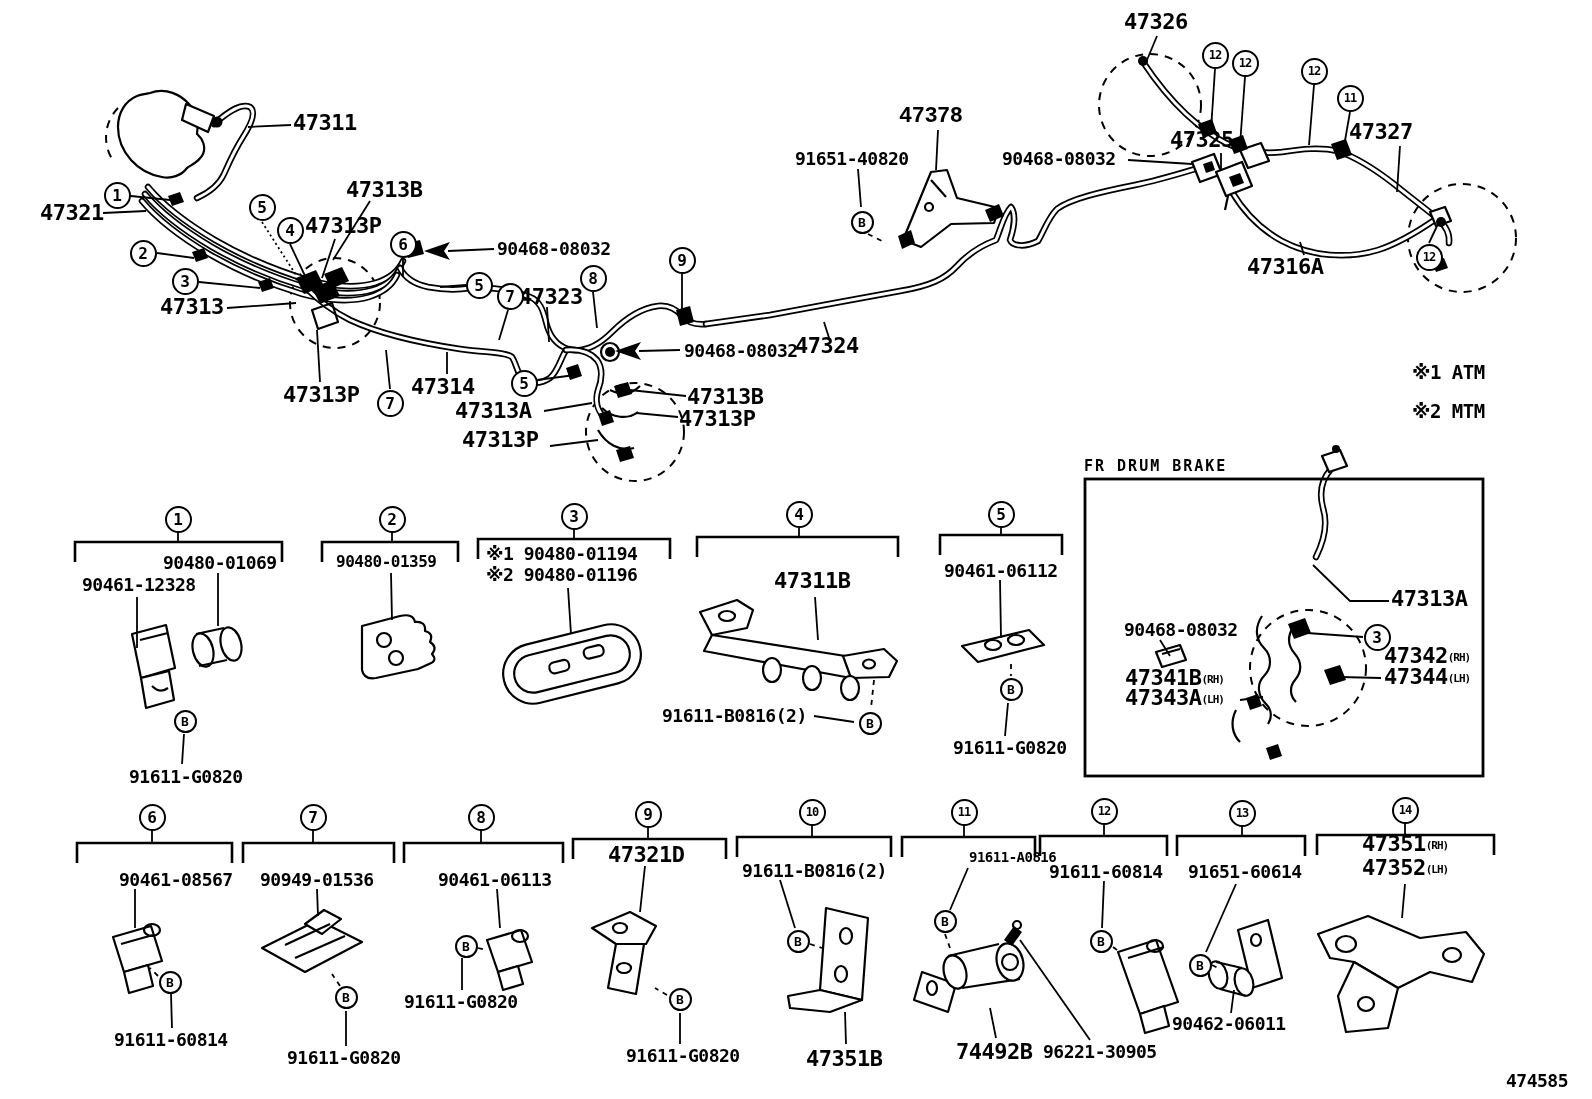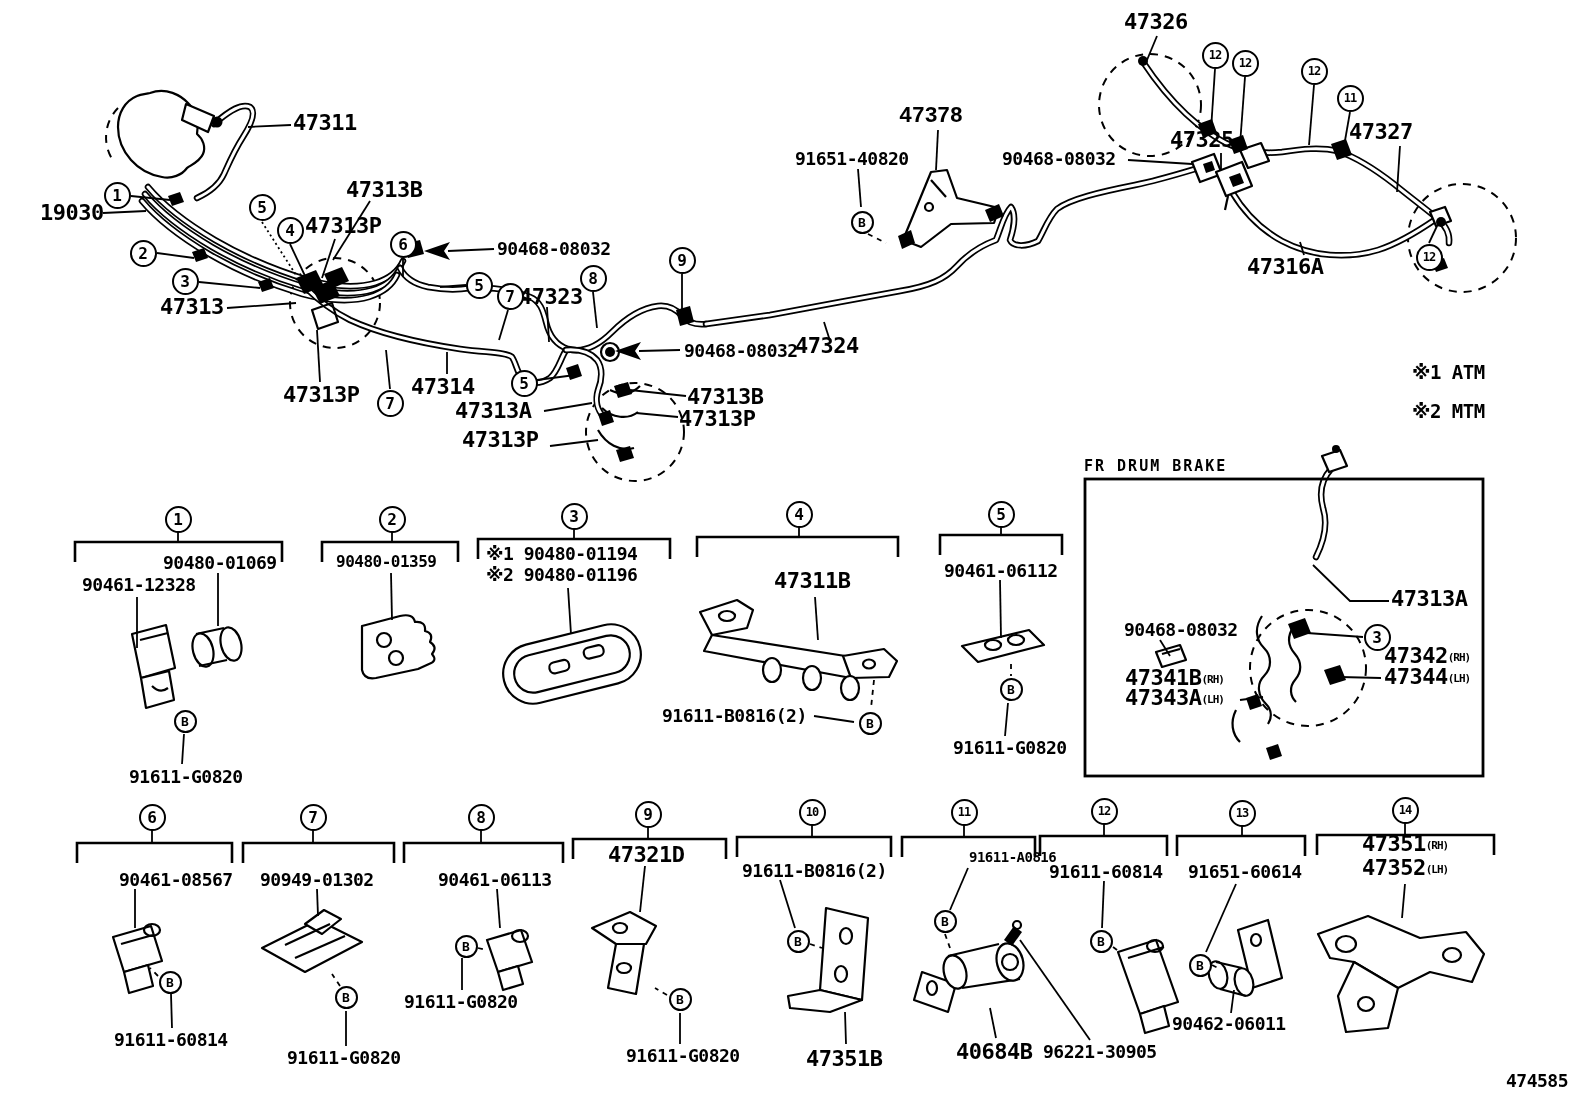--- a/index.html
+++ b/index.html
@@ -338,21 +338,21 @@
         <line x1="1405" y1="823" x2="1405" y2="835" class="lead"></line>
       </g>
 </svg>
 
 <div id="labels">
   <div class="lbl" id="fr-title" style="left:1084px;top:459px;font-size:15px;letter-spacing:2px;">FR DRUM BRAKE</div>
   <div class="lbl" id="note1" style="left:1412px;top:363px;font-size:19px;">※1 ATM</div>
   <div class="lbl" id="note2" style="left:1412px;top:402px;font-size:19px;">※2 MTM</div>
   <div class="lbl" id="figid" style="left:1506px;top:1072px;font-size:18px;">474585</div>
 <div class="lbl" style="left: 293px; top: 111px; font-size: 22px;">47311</div>
-      <div class="lbl" style="left: 40px; top: 201px; font-size: 22px;">19030</div>
+      <div class="lbl" style="left: 40px; top: 201px; font-size: 22px;">47321</div>
       <div class="lbl" style="left: 346px; top: 178px; font-size: 22px;">47313B</div>
       <div class="lbl" style="left: 305px; top: 214px; font-size: 22px;">47313P</div>
       <div class="lbl" style="left: 497px; top: 240px; font-size: 18px;">90468-08032</div>
       <div class="lbl" style="left: 160px; top: 295px; font-size: 22px;">47313</div>
       <div class="lbl" style="left: 519px; top: 285px; font-size: 22px;">47323</div>
       <div class="lbl" style="left: 283px; top: 383px; font-size: 22px;">47313P</div>
       <div class="lbl" style="left: 411px; top: 375px; font-size: 22px;">47314</div>
       <div class="lbl" style="left: 455px; top: 399px; font-size: 22px;">47313A</div>
       <div class="lbl" style="left: 687px; top: 385px; font-size: 22px;">47313B</div>
       <div class="lbl" style="left: 679px; top: 407px; font-size: 22px;">47313P</div>
@@ -407,38 +407,38 @@
       <div class="bolt" style="left: 858.5px; top: 711.5px;">B</div>
       <div class="callout" style="left: 987.5px; top: 500.5px;">5</div>
       <div class="lbl" style="left: 944px; top: 562px; font-size: 18px;">90461-06112</div>
       <div class="lbl" style="left: 953px; top: 739px; font-size: 18px;">91611-G0820</div>
       <div class="bolt" style="left: 999.5px; top: 677.5px;">B</div>
       <div class="callout" style="left: 138.5px; top: 803.5px;">6</div>
       <div class="lbl" style="left: 79px; top: 871px; font-size: 18px; margin-left: 40px;">90461-08567</div>
       <div class="lbl" style="left: 114px; top: 1031px; font-size: 18px;">91611-60814</div>
       <div class="bolt" style="left: 158.5px; top: 970.5px;">B</div>
       <div class="callout" style="left: 299.5px; top: 803.5px;">7</div>
-      <div class="lbl" style="left: 260px; top: 871px; font-size: 18px;">90949-01302</div>
+      <div class="lbl" style="left: 260px; top: 871px; font-size: 18px;">90949-01536</div>
       <div class="lbl" style="left: 287px; top: 1049px; font-size: 18px;">91611-G0820</div>
       <div class="bolt" style="left: 334.5px; top: 985.5px;">B</div>
       <div class="callout" style="left: 467.5px; top: 803.5px;">8</div>
       <div class="lbl" style="left: 438px; top: 871px; font-size: 18px;">90461-06113</div>
       <div class="lbl" style="left: 404px; top: 993px; font-size: 18px;">91611-G0820</div>
       <div class="bolt" style="left: 454.5px; top: 934.5px;">B</div>
       <div class="callout" style="left: 634.5px; top: 800.5px;">9</div>
       <div class="lbl" style="left: 608px; top: 843px; font-size: 22px;">47321D</div>
       <div class="lbl" style="left: 626px; top: 1047px; font-size: 18px;">91611-G0820</div>
       <div class="bolt" style="left: 668.5px; top: 987.5px;">B</div>
       <div class="callout two" style="left: 798.5px; top: 798.5px;">10</div>
       <div class="lbl" style="left: 742px; top: 862px; font-size: 18px;">91611-B0816(2)</div>
       <div class="lbl" style="left: 806px; top: 1047px; font-size: 22px;">47351B</div>
       <div class="bolt" style="left: 786.5px; top: 929.5px;">B</div>
       <div class="callout two" style="left: 950.5px; top: 798.5px;">11</div>
       <div class="lbl" style="left: 969px; top: 850px; font-size: 14px;">91611-A0816</div>
-      <div class="lbl" style="left: 956px; top: 1040px; font-size: 22px;">40684B</div>
+      <div class="lbl" style="left: 956px; top: 1040px; font-size: 22px;">74492B</div>
       <div class="lbl" style="left: 1043px; top: 1043px; font-size: 18px;">96221-30905</div>
       <div class="bolt" style="left: 933.5px; top: 909.5px;">B</div>
       <div class="callout two" style="left: 1090.5px; top: 797.5px;">12</div>
       <div class="lbl" style="left: 1049px; top: 863px; font-size: 18px;">91611-60814</div>
       <div class="bolt" style="left: 1089.5px; top: 929.5px;">B</div>
       <div class="callout two" style="left: 1228.5px; top: 799.5px;">13</div>
       <div class="lbl" style="left: 1188px; top: 863px; font-size: 18px; text-align: center;">91651-60614</div>
       <div class="lbl" style="left: 1172px; top: 1015px; font-size: 18px;">90462-06011</div>
       <div class="bolt" style="left: 1188.5px; top: 953.5px;">B</div>
       <div class="callout two" style="left: 1391.5px; top: 796.5px;">14</div>

